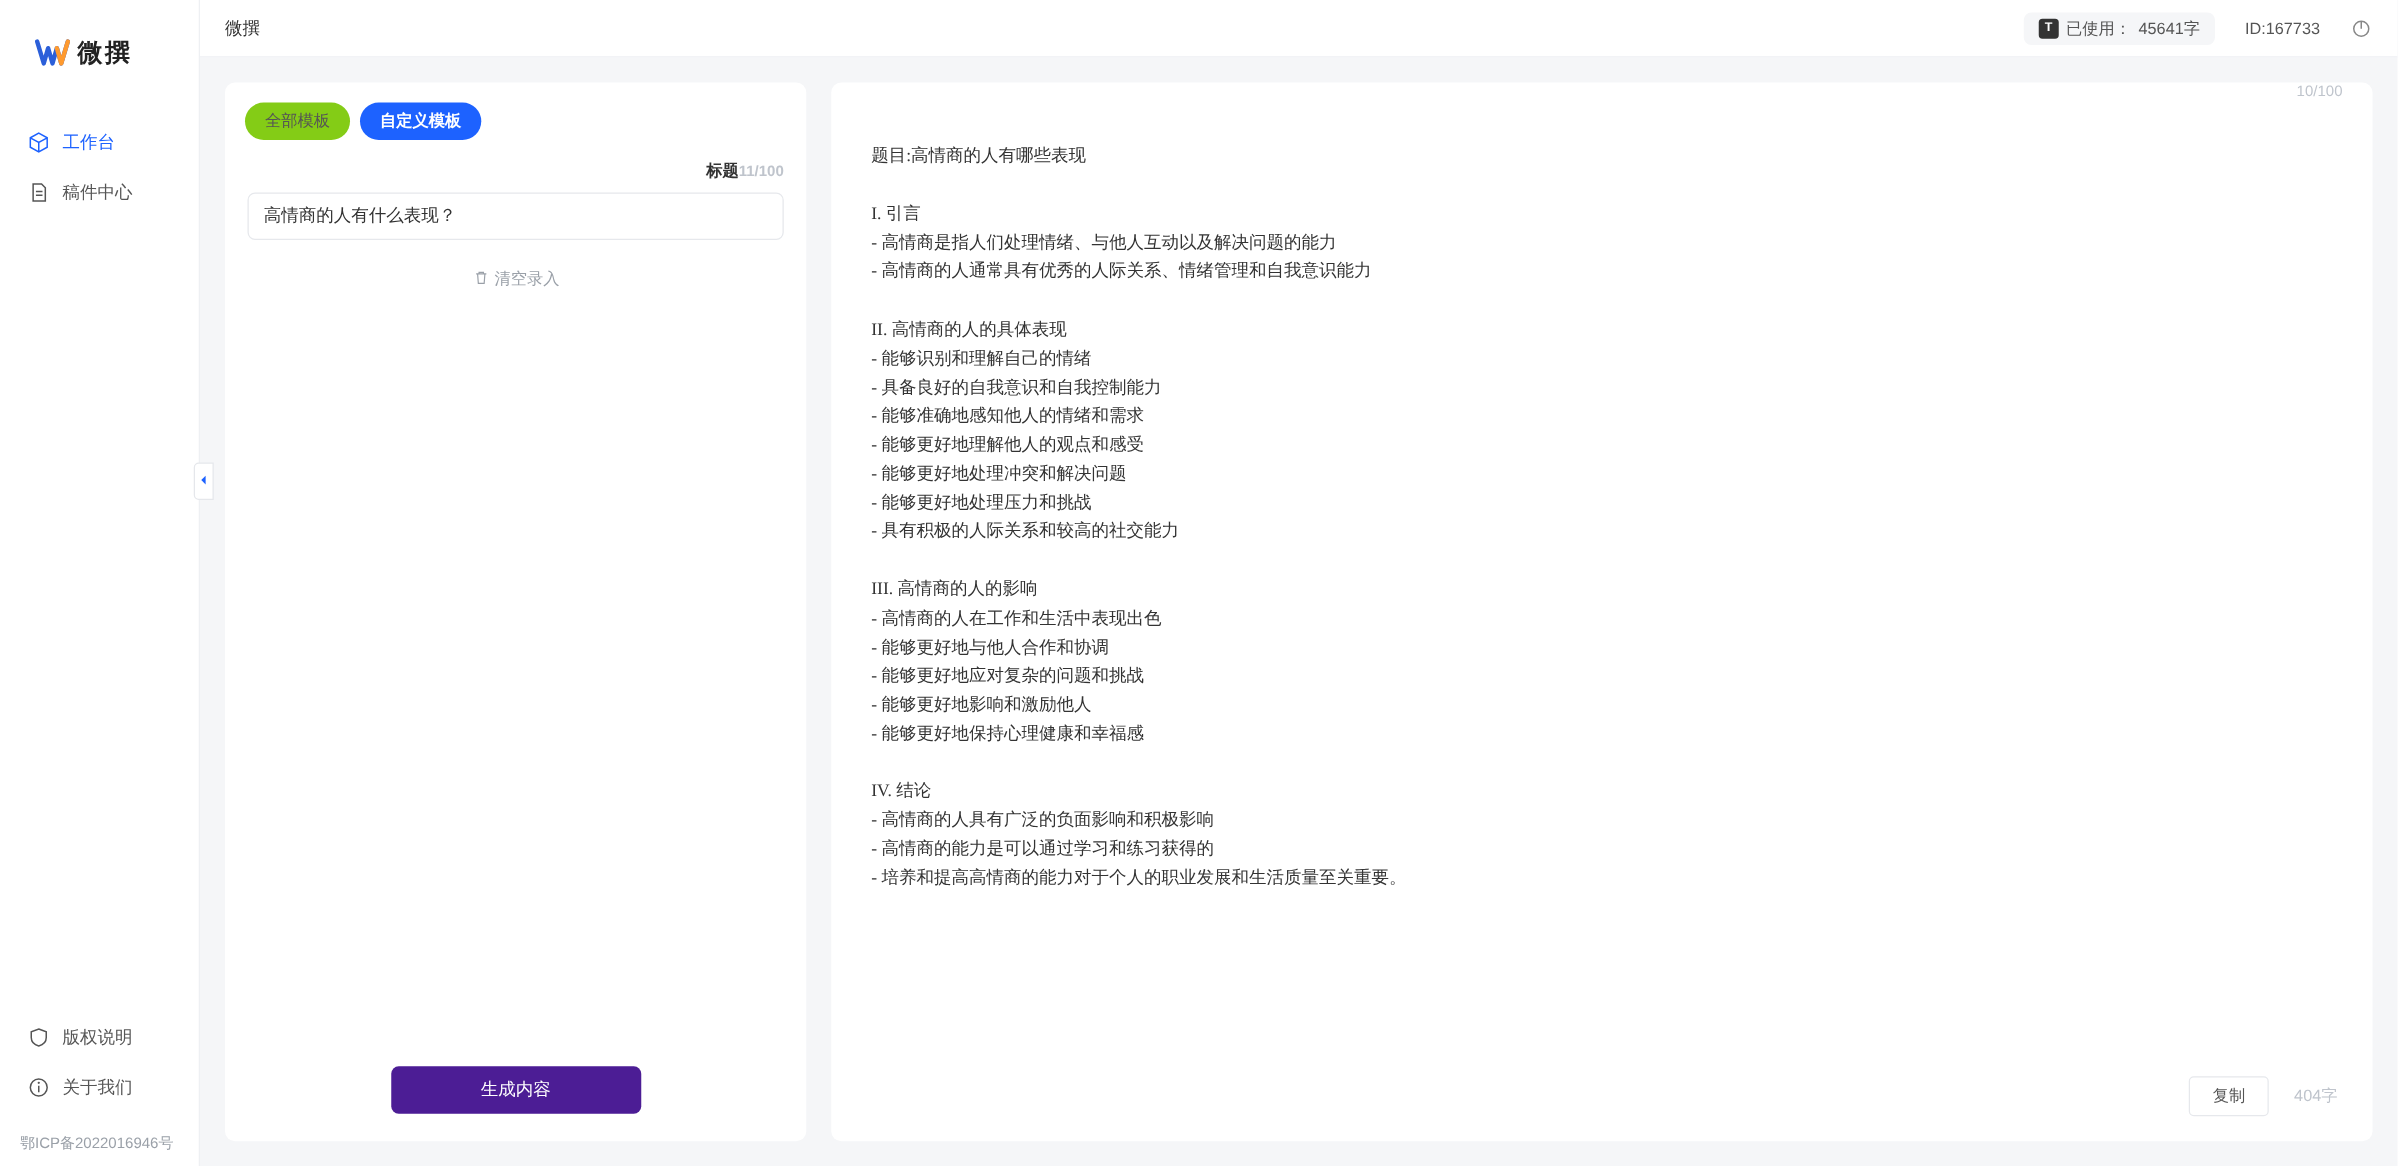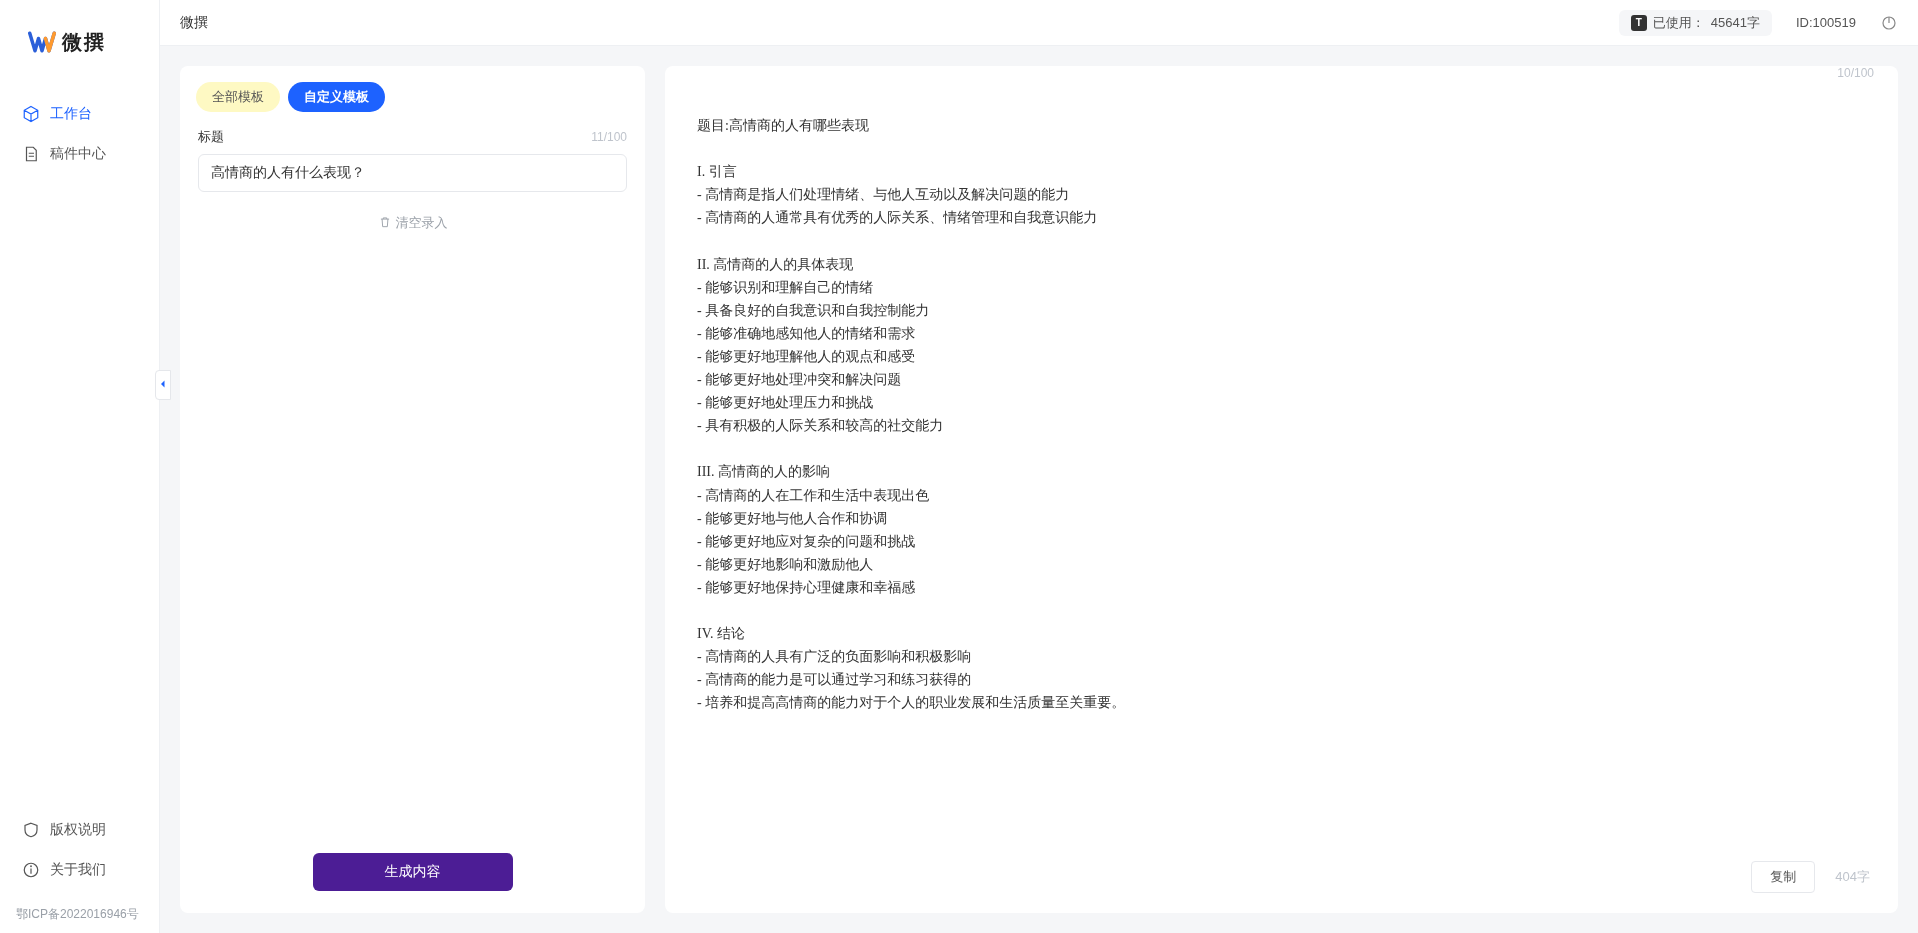--- a/index.html
+++ b/index.html
@@ -59,32 +59,32 @@
   .power-icon { width: 18px; height: 18px; color: #888; cursor: pointer; }
   
   .content { flex: 1; display: flex; gap: 20px; padding: 20px; min-height: 0; }
   .panel { background: #fff; border-radius: 8px; display: flex; flex-direction: column; min-height: 0; }
   .panel-left { width: 465px; }
   .panel-right { flex: 1; }
   
   .tabs-row { padding: 16px 16px 10px; display: flex; gap: 8px; }
   .tab-pill {
     padding: 6px 16px; border-radius: 999px; font-size: 13px; cursor: pointer;
-    background: #fef9c3; color: #555;
+    background: #84cc16; color: #555;
   }
   .tab-pill.active { background: #1d62ff; color: #ffffff; font-weight: bold; }
   .template-card { display: flex; gap: 14px; padding: 10px 18px 18px; align-items: flex-start; }
   .template-thumb {
     width: 36px; height: 36px; border-radius: 6px; background: #f5f6f8;
     display: flex; align-items: center; justify-content: center;
   }
   .template-title { font-size: 14px; font-weight: 600; color: #222; margin-bottom: 4px; }
   .template-desc { font-size: 12px; color: #9aa0a8; }
   .field-block { padding: 0 18px; }
-  .field-head { display:flex; justify-content:space-between; align-items:center; margin: 6px 0 8px; }
+  .field-head { display:flex; justify-content:flex-end; align-items:center; margin: 6px 0 8px; font-weight: bold; }
   .field-label { font-size: 13px; color: #333; }
   .field-count { font-size: 12px; color: #bfc4cc; }
   .field-input {
     width: 100%; border: 1px solid #e6e8ec; border-radius: 6px;
     padding: 10px 12px; font-size: 14px; color: #333; outline: none;
   }
   .clear-row { display:flex; align-items:center; justify-content:center; gap:4px; color:#9aa0a8; font-size:13px; padding: 22px 0; cursor:pointer; }
   .left-actions { margin-top:auto; padding: 18px 16px 22px; display:flex; justify-content:center; }
   .generate-btn {
     width: 200px; background: #4c1d95; color:#fff; border:none; border-radius:6px;
@@ -173,21 +173,21 @@
   <div class="main">
     <div class="topbar">
       <div class="topbar-title">微撰</div>
       <div class="topbar-right">
         <div class="usage-pill">
           <span class="usage-badge">T</span>
           <span>已使用：</span>
           <span>45641字</span>
         </div>
         <div>
-          <span>ID:</span><span>100519</span>
+          <span>ID:</span><span>167733</span>
         </div>
         <span class="power-icon">
           <svg viewBox="0 0 24 24" width="18" height="18">
               <circle cx="12" cy="12" r="8" fill="none" stroke="currentColor" stroke-width="1.6"></circle>
               <line x1="12" y1="4" x2="12" y2="12" stroke="currentColor" stroke-width="1.6"></line>
             </svg>
         </span>
       </div>
     </div>
 

